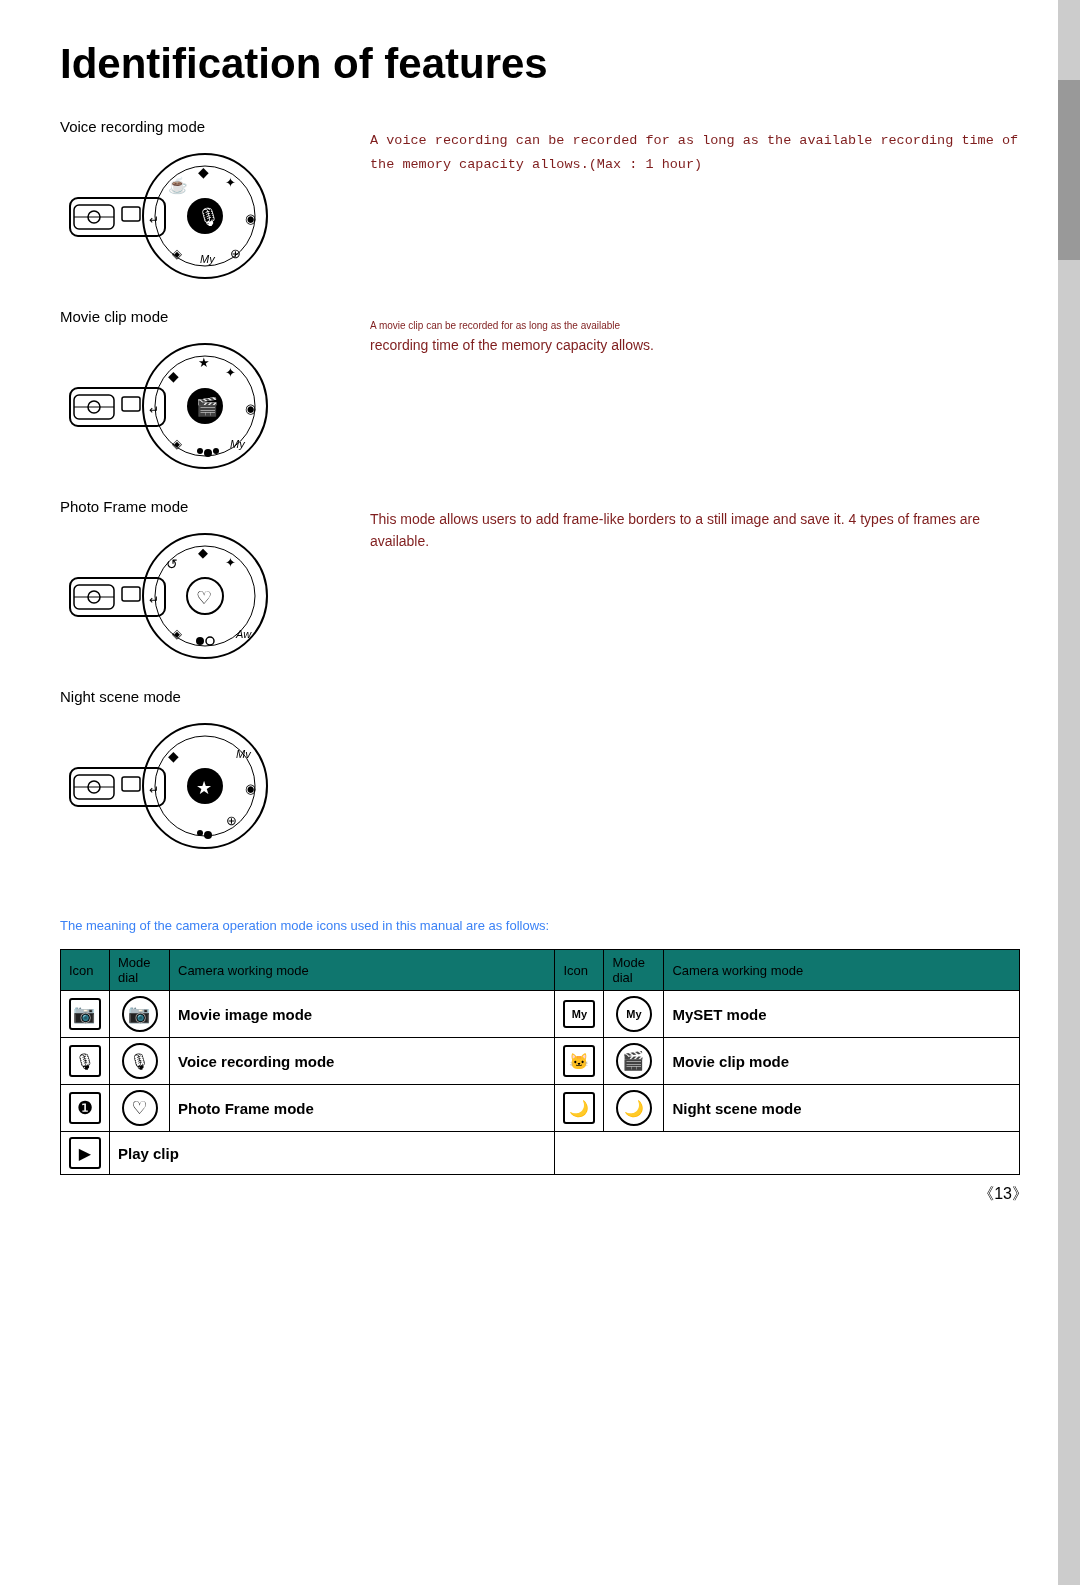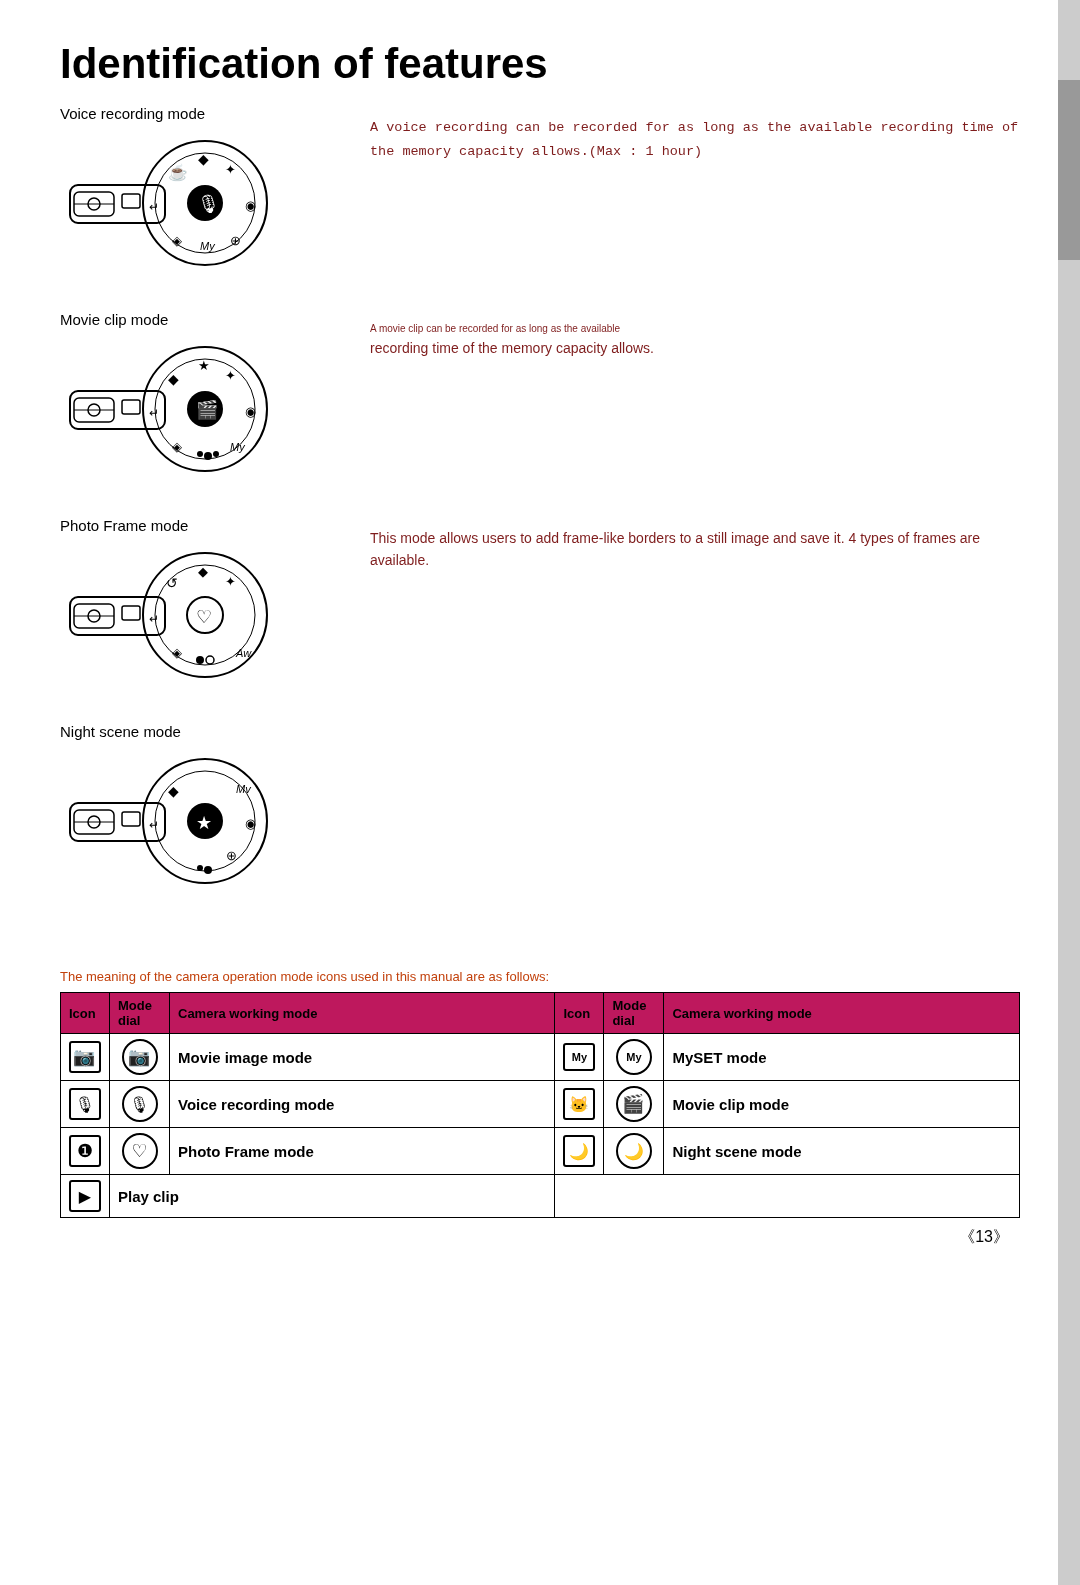--- a/index.html
+++ b/index.html
@@ -31,28 +31,28 @@
       top: 80px;
       right: 0;
       width: 22px;
       height: 180px;
       background: #999;
     }
 
     .page-title {
       font-size: 42px;
       font-weight: bold;
-      margin-bottom: 17px;
+      margin-bottom: 30px;
       color: #000;
     }
 
     .content-area {
       display: flex;
       flex-direction: column;
-      gap: 16px;
+      gap: 0px;
     }
 
     .mode-row {
       display: flex;
       flex-direction: row;
       align-items: flex-start;
       margin-bottom: 20px;
     }
 
     .mode-left {
@@ -81,40 +81,40 @@
       height: 145px;
     }
 
     
     .table-section {
       margin-top: 40px;
     }
 
     .table-note {
       font-size: 13px;
-      margin-bottom: 8px;
-      color: #c2410c;
+      margin-bottom: 16px;
+      color: #3b82f6;
     }
 
     .modes-table {
       border-collapse: collapse;
       width: 100%;
       font-size: 13px;
     }
 
     .modes-table th, .modes-table td {
       border: 1px solid #000;
       padding: 5px 8px;
       text-align: left;
       vertical-align: middle;
     }
 
     .modes-table th {
-      font-weight: bold;
-      background: #be185d;
+      font-weight: normal;
+      background: #0f766e;
     }
 
     .icon-cell {
       width: 45px;
       text-align: center;
     }
 
     .modedial-cell {
       width: 60px;
       text-align: center;
@@ -125,21 +125,21 @@
     }
 
     .bold-text {
       font-weight: bold;
       font-size: 15px;
     }
 
     .page-number {
       position: absolute;
       bottom: 30px;
-      right: 71px;
+      right: 52px;
       font-size: 16px;
     }
 
     .mono {
       font-family: 'Courier New', monospace;
       font-size: 13.5px;
     }
 
     
     svg.dial {

